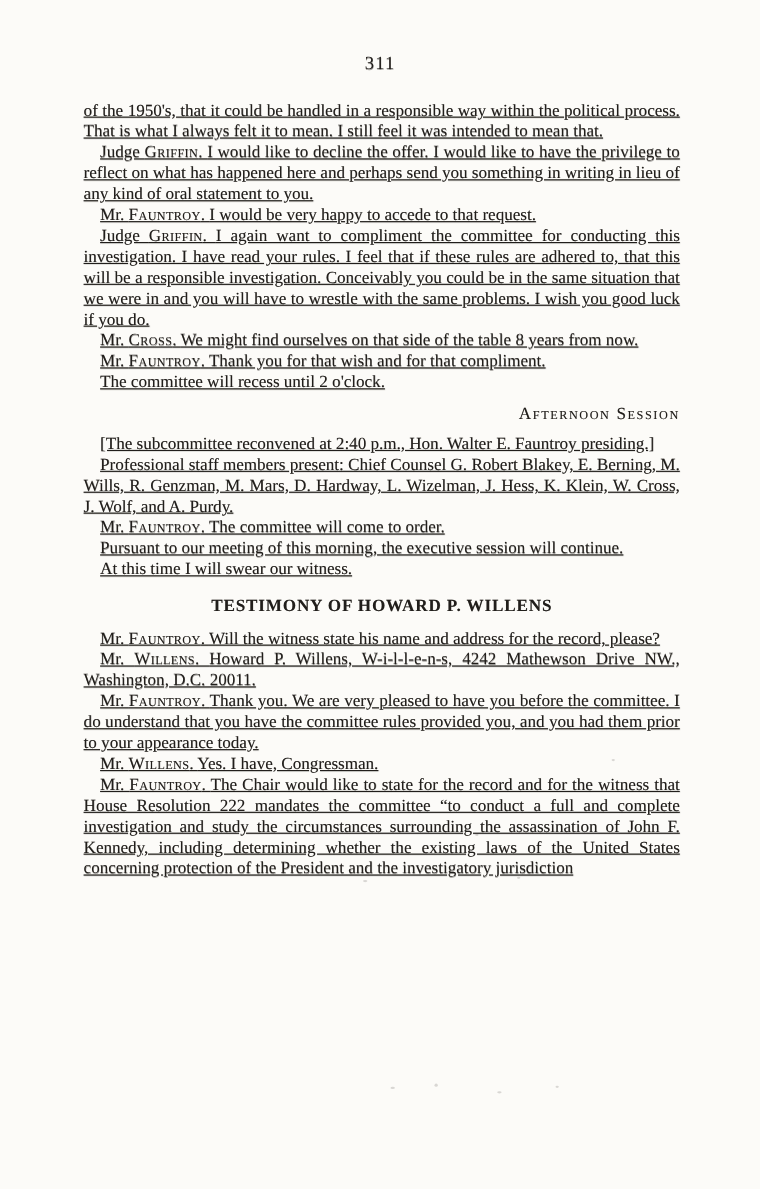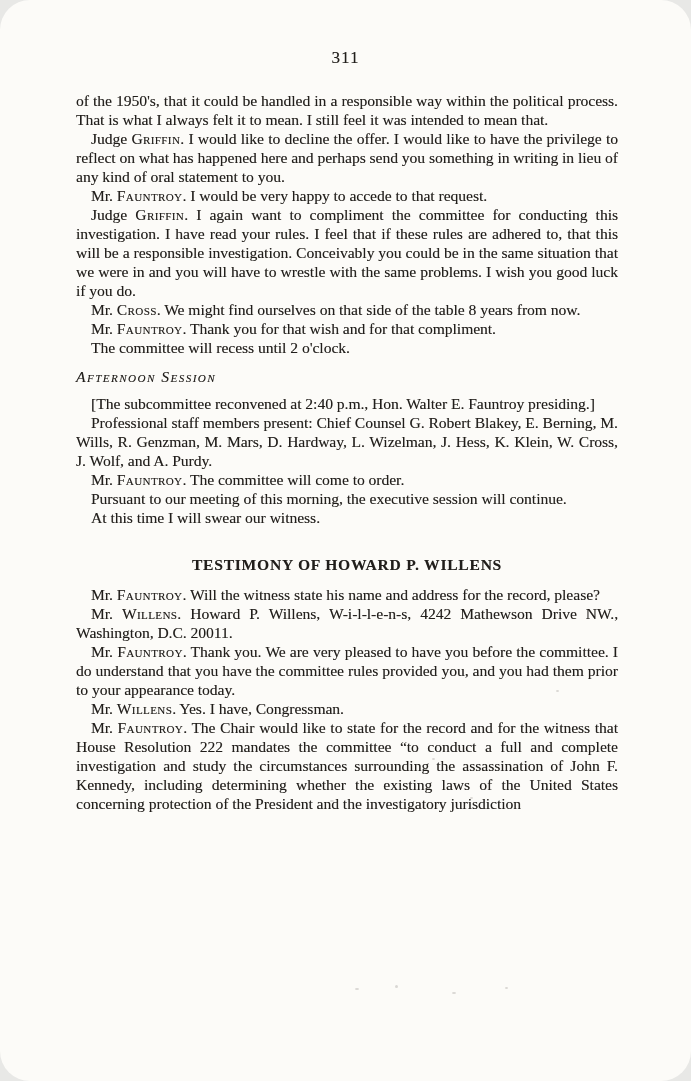--- a/index.html
+++ b/index.html
@@ -9,21 +9,20 @@
   }
   .page {
     position: relative;
     width: 691px;
     height: 1081px;
     background: #fcfbf8;
     overflow: hidden;
     font-family: "Liberation Serif", "DejaVu Serif", serif;
     color: #211e1b;
     text-shadow: 0.25px 0.25px 0 rgba(33,30,27,0.45);
-    border-radius: 30px;
   }
   .page-number {
     position: absolute;
     top: 48px;
     left: 0;
     width: 100%;
     text-align: center;
     font-size: 17px;
     letter-spacing: 1px;
   }
@@ -32,42 +31,42 @@
     top: 91px;
     left: 76px;
     width: 542px;
     font-size: 15.5px;
     line-height: 19px;
   }
   .para {
     margin: 0;
     text-indent: 15px;
     text-align: justify;
+    text-decoration: underline;
   }
   .para.flush {
     text-indent: 0;
   }
   .sc {
     font-variant: small-caps;
     letter-spacing: 0.4px;
   }
   .heading-sc {
-    text-align: left;
+    text-align: right;
     font-variant: small-caps;
     font-size: 15.5px;
     letter-spacing: 1.5px;
     margin: 10px 0 8px 0;
-    font-style: italic;
   }
   .heading-bold {
     text-align: center;
     font-weight: 700;
     font-size: 15.5px;
     letter-spacing: 0.8px;
-    margin: 28px 0 11px 0;
+    margin: 14px 0 11px 0;
   }
   .speck {
     position: absolute;
     background: rgba(60,55,50,0.18);
     border-radius: 50%;
   }
 </style>
 </head>
 <body>
 

